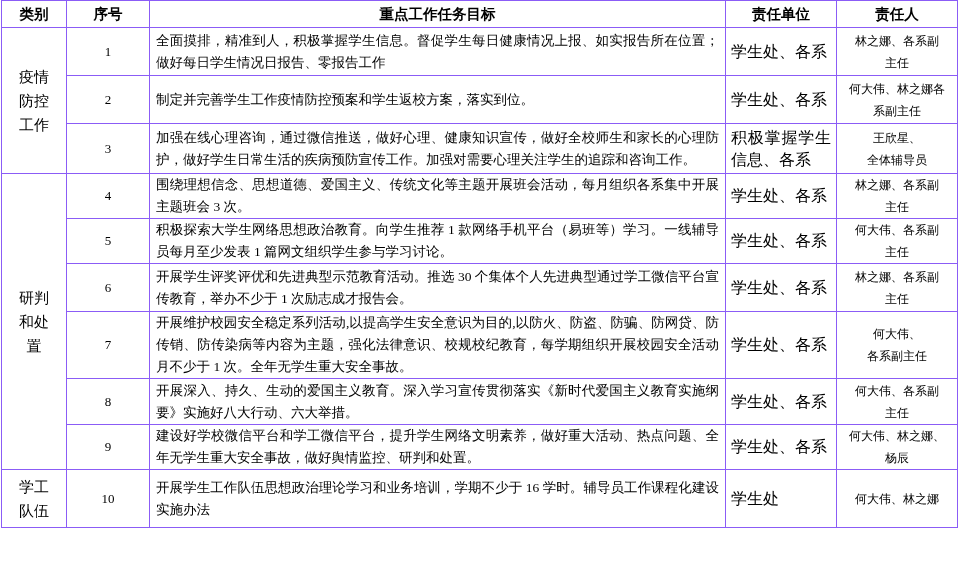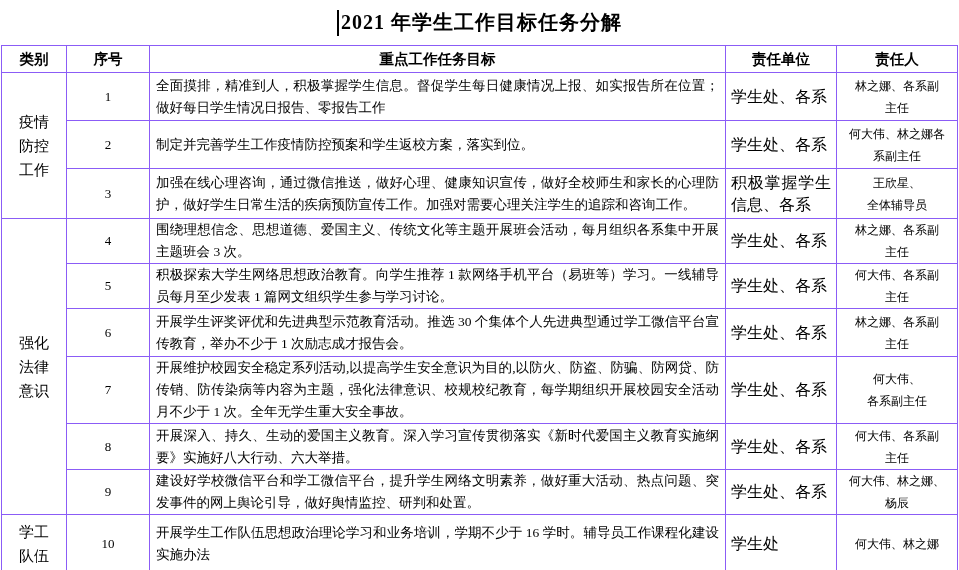--- a/index.html
+++ b/index.html
@@ -77,26 +77,20 @@
   td.person {
     font-size: 12px; line-height: 22px; text-align: center;
     padding: 0 3px; white-space: pre-line;
   }
 </style>
 </head>
 <body>
 
 <div class="page">
 
-  <div class="title-area">
-    <span class="doc-title">
-      <span class="cursor-bar"></span>
-      <span>2021 年学生工作目标任务分解</span>
-    </span>
-  </div>
 
   <table class="task-table">
     <colgroup>
       <col class="c-cat">
         <col class="c-num">
         <col class="c-task">
         <col class="c-unit">
         <col class="c-person">
     </colgroup>
     <thead>
@@ -125,21 +119,21 @@
 系副主任</td>
         </tr>
         <tr>
           <td class="num">3</td>
           <td class="task">加强在线心理咨询，通过微信推送，做好心理、健康知识宣传，做好全校师生和家长的心理防护，做好学生日常生活的疾病预防宣传工作。加强对需要心理关注学生的追踪和咨询工作。</td>
           <td class="unit">积极掌握学生信息、各系</td>
           <td class="person">王欣星、
 全体辅导员</td>
         </tr>
         <tr>
-          <td class="cat" rowspan="6">强化法律意识</td>
+          <td class="cat" rowspan="6">研判和处置</td>
           <td class="num">4</td>
           <td class="task">围绕理想信念、思想道德、爱国主义、传统文化等主题开展班会活动，每月组织各系集中开展主题班会 3 次。</td>
           <td class="unit">学生处、各系</td>
           <td class="person">林之娜、各系副
 主任</td>
         </tr>
         <tr>
           <td class="num">5</td>
           <td class="task">积极探索大学生网络思想政治教育。向学生推荐 1 款网络手机平台（易班等）学习。一线辅导员每月至少发表 1 篇网文组织学生参与学习讨论。</td>
           <td class="unit">学生处、各系</td>
@@ -162,21 +156,21 @@
         </tr>
         <tr>
           <td class="num">8</td>
           <td class="task">开展深入、持久、生动的爱国主义教育。深入学习宣传贯彻落实《新时代爱国主义教育实施纲要》实施好八大行动、六大举措。</td>
           <td class="unit">学生处、各系</td>
           <td class="person">何大伟、各系副
 主任</td>
         </tr>
         <tr>
           <td class="num">9</td>
-          <td class="task">建设好学校微信平台和学工微信平台，提升学生网络文明素养，做好重大活动、热点问题、突发事件的网上舆论引导，做好舆情监控、研判和处置。</td>
+          <td class="task">建设好学校微信平台和学工微信平台，提升学生网络文明素养，做好重大活动、热点问题、全年无学生重大安全事故，做好舆情监控、研判和处置。</td>
           <td class="unit">学生处、各系</td>
           <td class="person">何大伟、林之娜、
 杨辰</td>
         </tr>
         <tr>
           <td class="cat" rowspan="1">学工队伍</td>
           <td class="num">10</td>
           <td class="task">开展学生工作队伍思想政治理论学习和业务培训，学期不少于 16 学时。辅导员工作课程化建设实施办法</td>
           <td class="unit">学生处</td>
           <td class="person">何大伟、林之娜</td>

